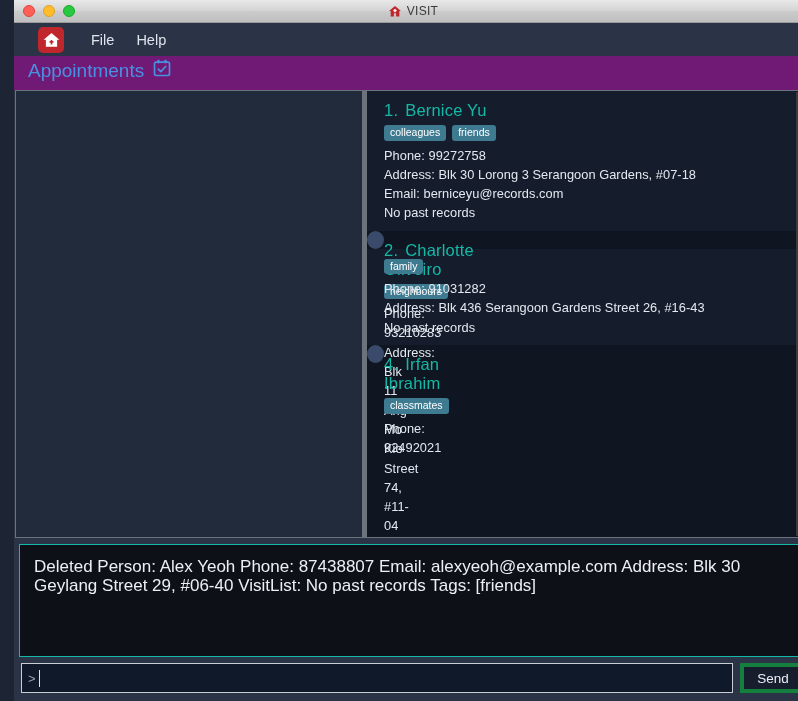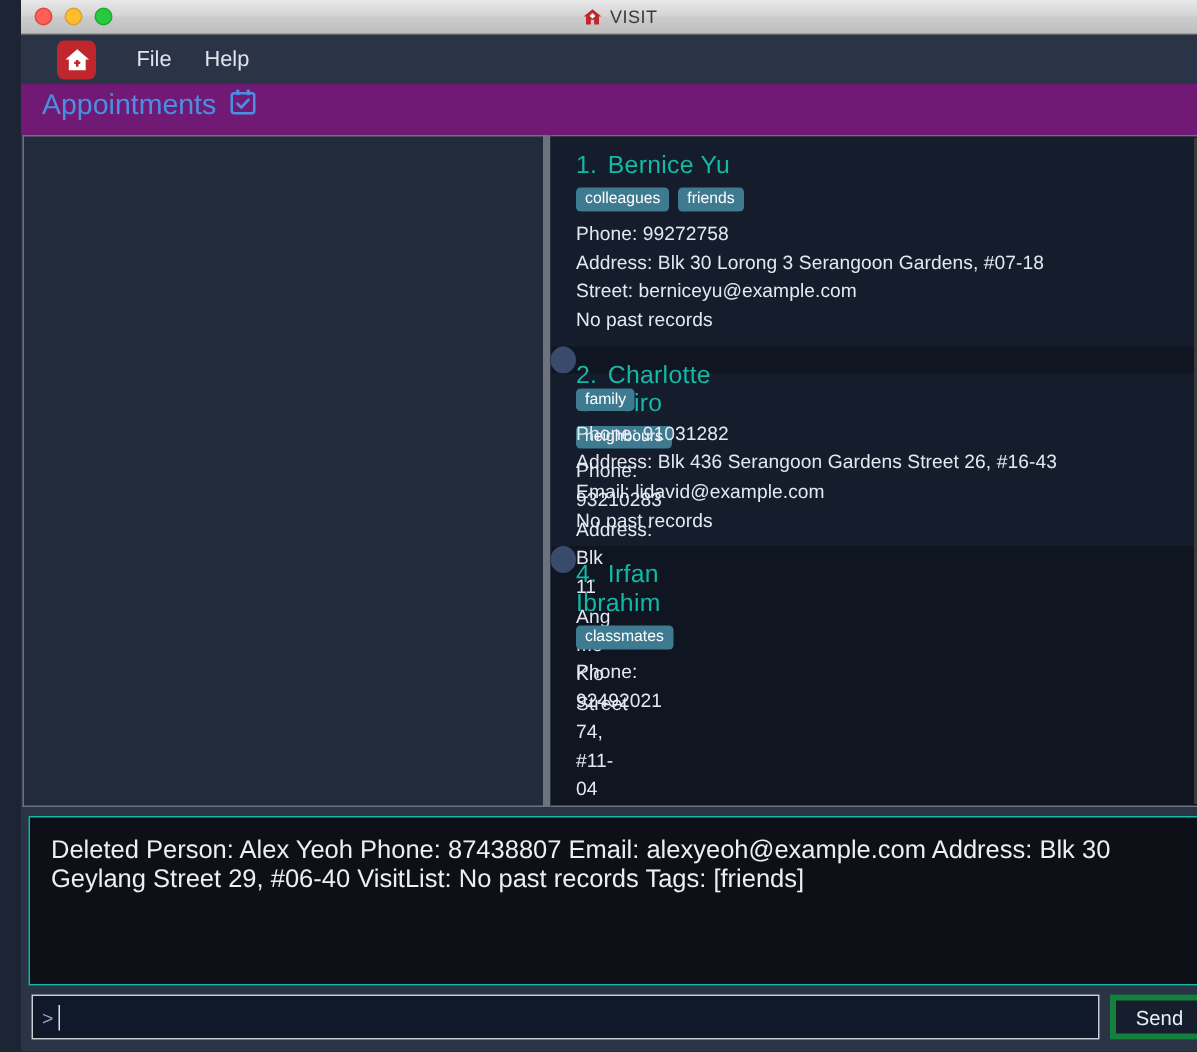--- a/index.html
+++ b/index.html
@@ -209,40 +209,39 @@
     <div class="pat-panel">
       <div class="pat-list" id="pat-list">
           <div class="card dark">
             <div class="card-title"><span class="idx">1.</span><span>Bernice Yu</span></div>
             <div class="tags">
               <span class="tag">colleagues</span>
               <span class="tag">friends</span>
             </div>
             <div class="card-line">Phone: 99272758</div>
             <div class="card-line">Address: Blk 30 Lorong 3 Serangoon Gardens, #07-18</div>
-            <div class="card-line">Street: berniceyu@example.com</div>
+            <div class="card-line">Email: berniceyu@records.com</div>
             <div class="card-line">No past records</div>
           </div>
           <div class="card light">
             <div class="card-title"><span class="idx">2.</span><span>Charlotte Oliveiro</span></div>
             <div class="tags">
               <span class="tag">neighbours</span>
             </div>
             <div class="card-line">Phone: 93210283</div>
             <div class="card-line">Address: Blk 11 Ang Mo Kio Street 74, #11-04</div>
             <div class="card-line">Email: charlotte@example.com</div>
             <div class="card-line">No past records</div>
           </div>
           <div class="card dark">
             <div class="tags">
               <span class="tag">family</span>
             </div>
             <div class="card-line">Phone: 91031282</div>
             <div class="card-line">Address: Blk 436 Serangoon Gardens Street 26, #16-43</div>
-            <div class="card-line">Email: lidavid@example.com</div>
             <div class="card-line">No past records</div>
           </div>
           <div class="card light">
             <div class="card-title"><span class="idx">4.</span><span>Irfan Ibrahim</span></div>
             <div class="tags">
               <span class="tag">classmates</span>
             </div>
             <div class="card-line">Phone: 92492021</div>
           </div>
         </div>

